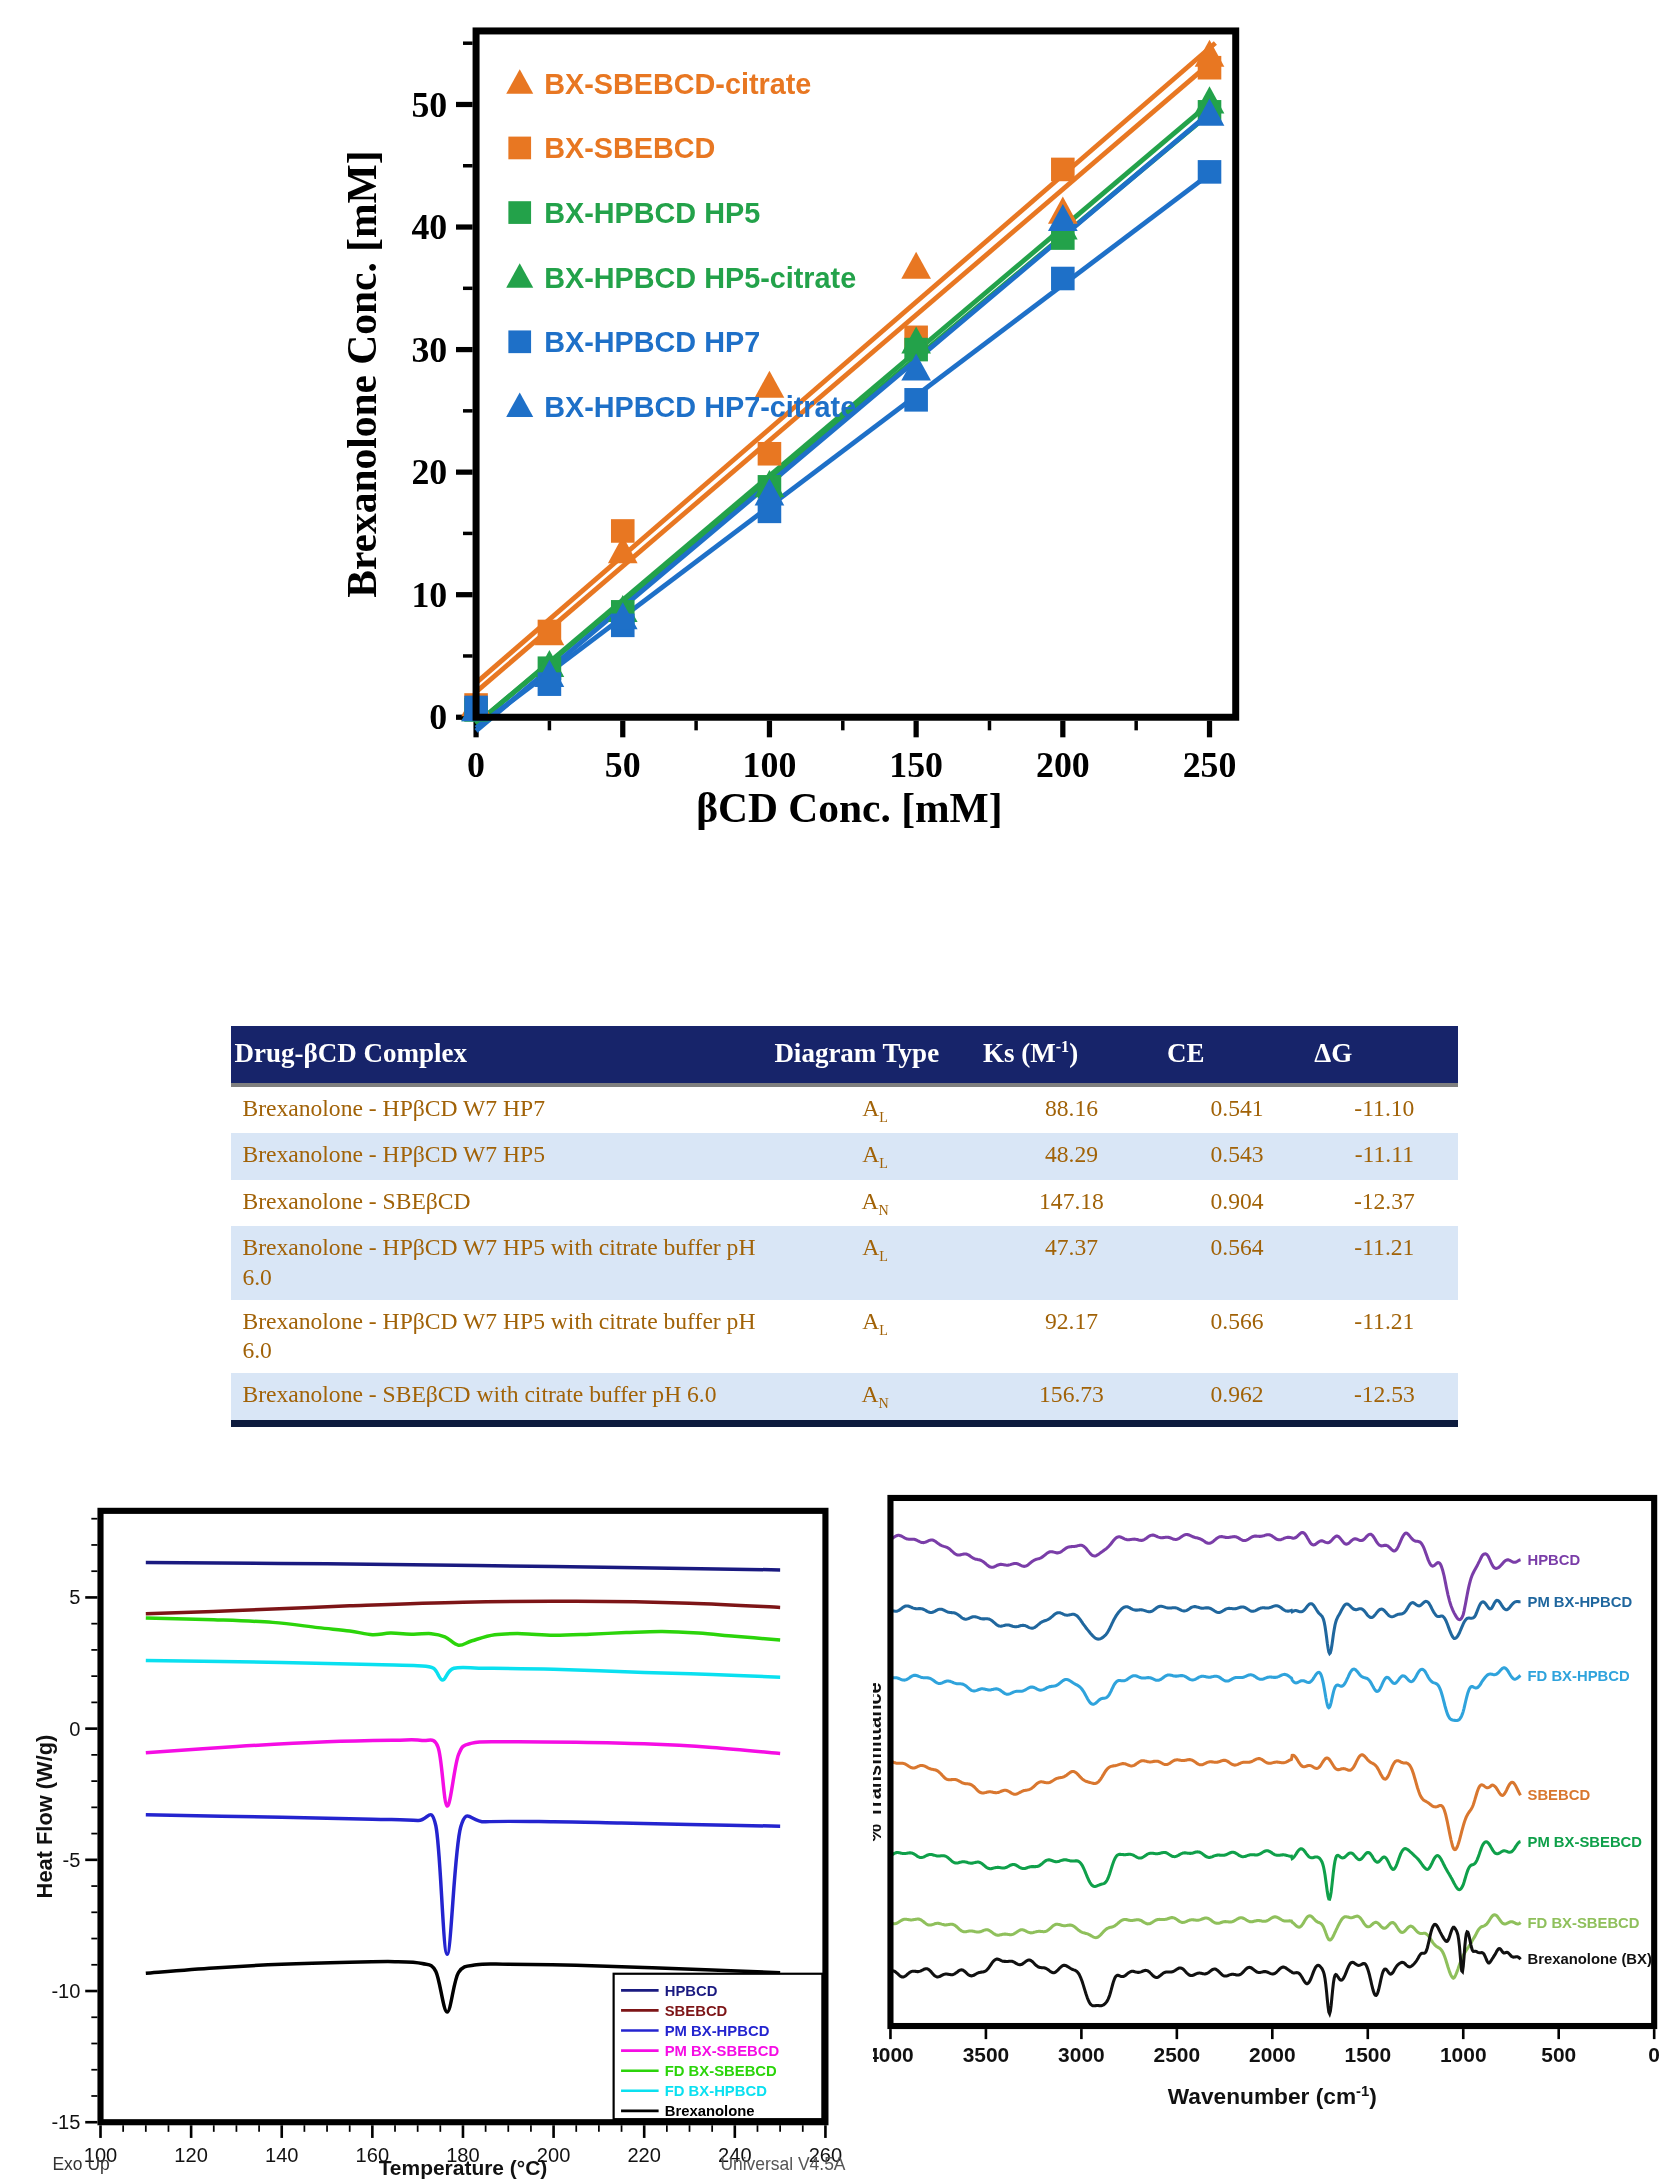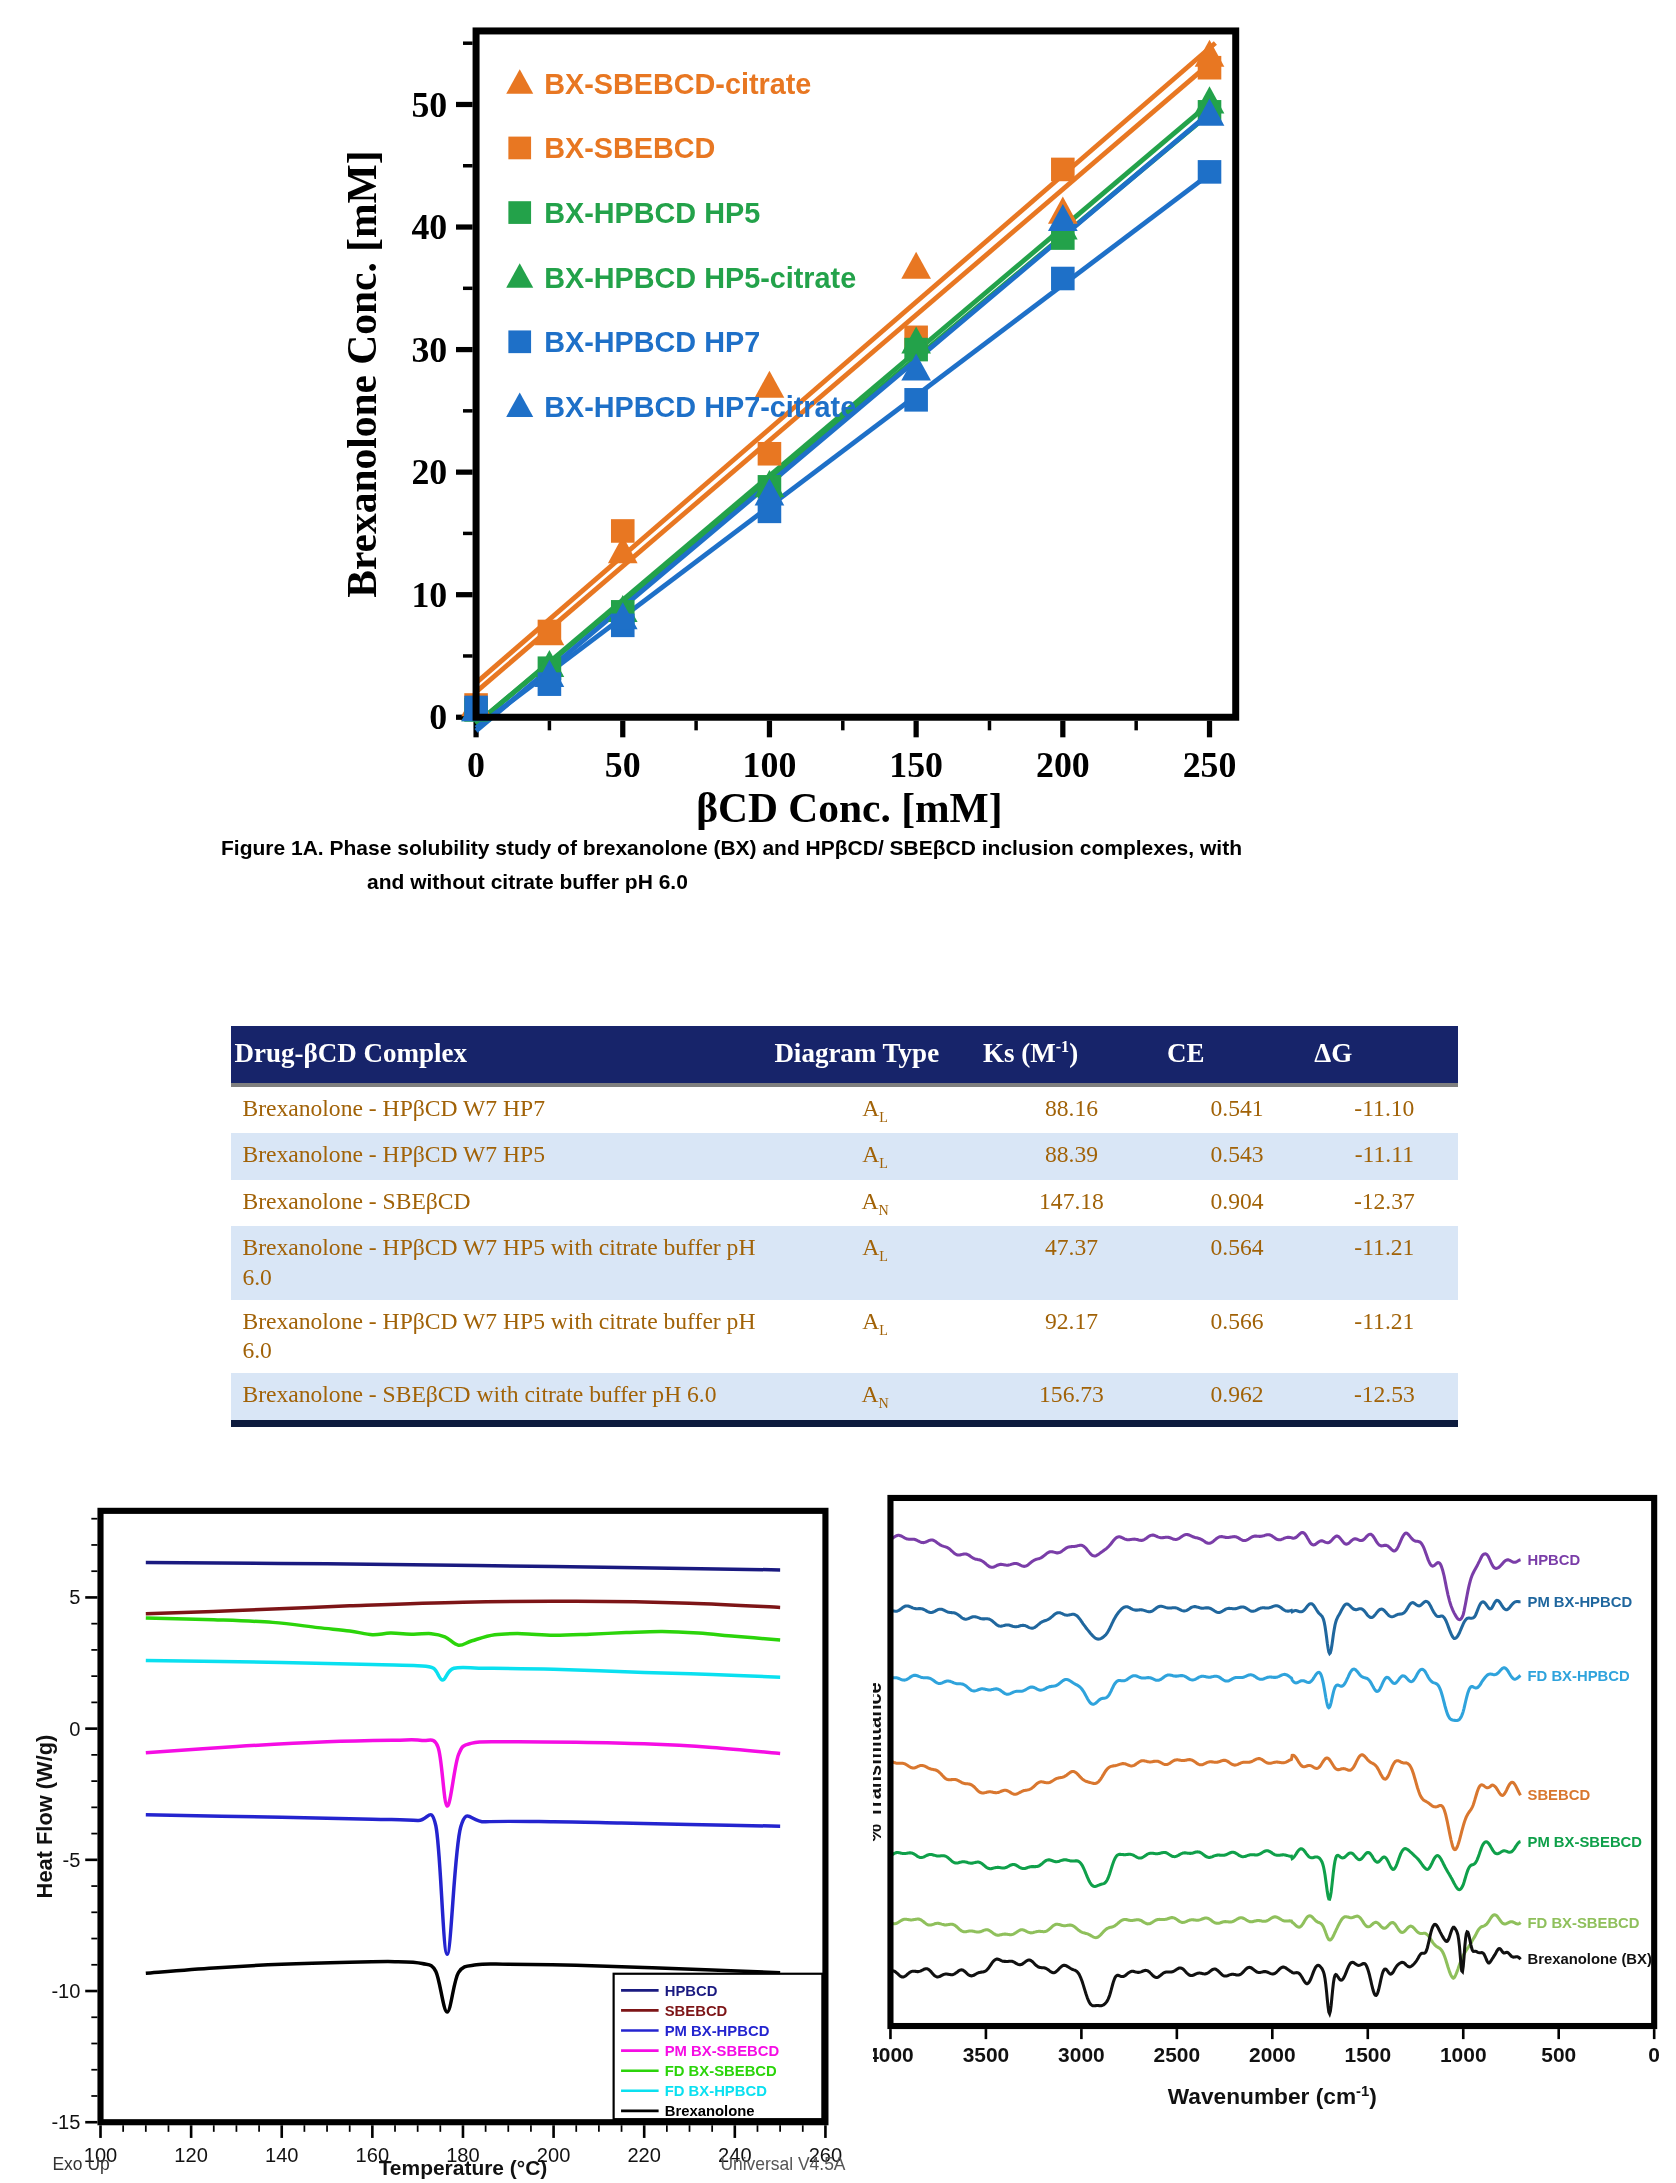--- a/index.html
+++ b/index.html
@@ -147,24 +147,20 @@
         <text x="486" y="490" font-size="66" font-weight="bold" fill="#23A24A">BX-HPBCD HP5</text>
         <polygon points="430,582 399,638 461,638" fill="#23A24A"></polygon>
         <text x="486" y="638" font-size="66" font-weight="bold" fill="#23A24A">BX-HPBCD HP5-citrate</text>
         <rect x="404" y="736" width="52" height="52" fill="#1E70C8"></rect>
         <text x="486" y="786" font-size="66" font-weight="bold" fill="#1E70C8">BX-HPBCD HP7</text>
         <polygon points="430,878 399,934 461,934" fill="#1E70C8"></polygon>
         <text x="486" y="934" font-size="66" font-weight="bold" fill="#1E70C8">BX-HPBCD HP7-citrate</text>
       </g>
     </svg>
 
-  <div class="caption cap-1a abs">
-      <span class="line">Figure 1A. Phase solubility study of brexanolone (BX) and HPβCD/ SBEβCD inclusion complexes, with</span>
-      <span class="line">and without citrate buffer pH 6.0</span>
-    </div>
 
 
   <table class="t1 abs">
     <colgroup id="t1-cols">
         <col style="width: 44%;">
         <col style="width: 17%;">
         <col style="width: 15%;">
         <col style="width: 12%;">
         <col style="width: 12%;">
       </colgroup>
@@ -181,21 +177,21 @@
         <tr>
           <td class="name">Brexanolone - HPβCD W7 HP7</td>
           <td class="num">A<sub>L</sub></td>
           <td class="num">88.16</td>
           <td class="num">0.541</td>
           <td class="num">-11.10</td>
         </tr>
         <tr style="background: rgb(217, 230, 246);">
           <td class="name">Brexanolone - HPβCD W7 HP5</td>
           <td class="num">A<sub>L</sub></td>
-          <td class="num">88.39</td>
+          <td class="num">48.29</td>
           <td class="num">0.543</td>
           <td class="num">-11.11</td>
         </tr>
         <tr>
           <td class="name">Brexanolone - SBEβCD</td>
           <td class="num">A<sub>N</sub></td>
           <td class="num">147.18</td>
           <td class="num">0.904</td>
           <td class="num">-12.37</td>
         </tr>

